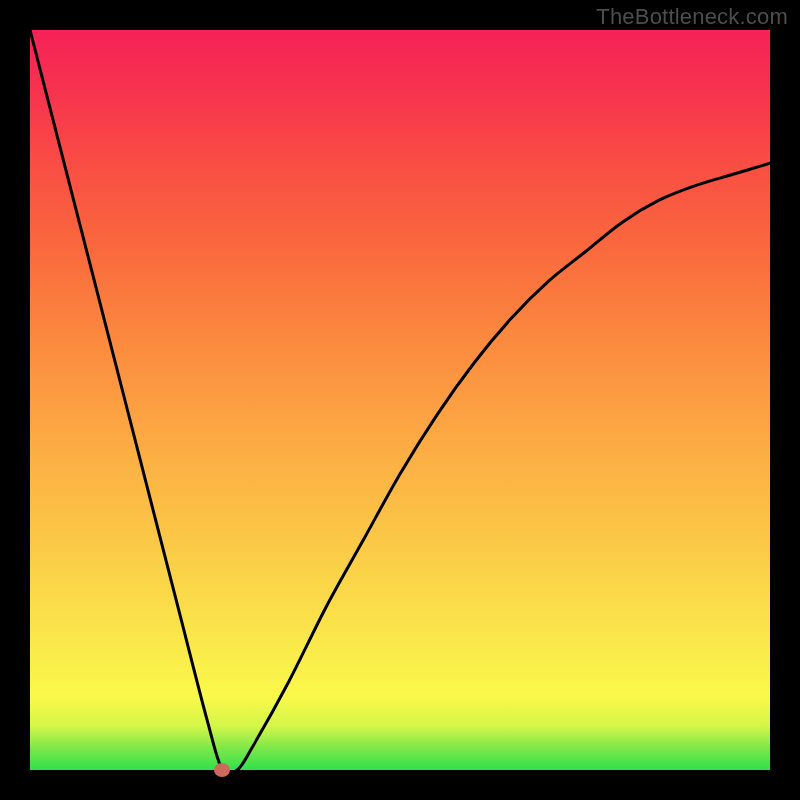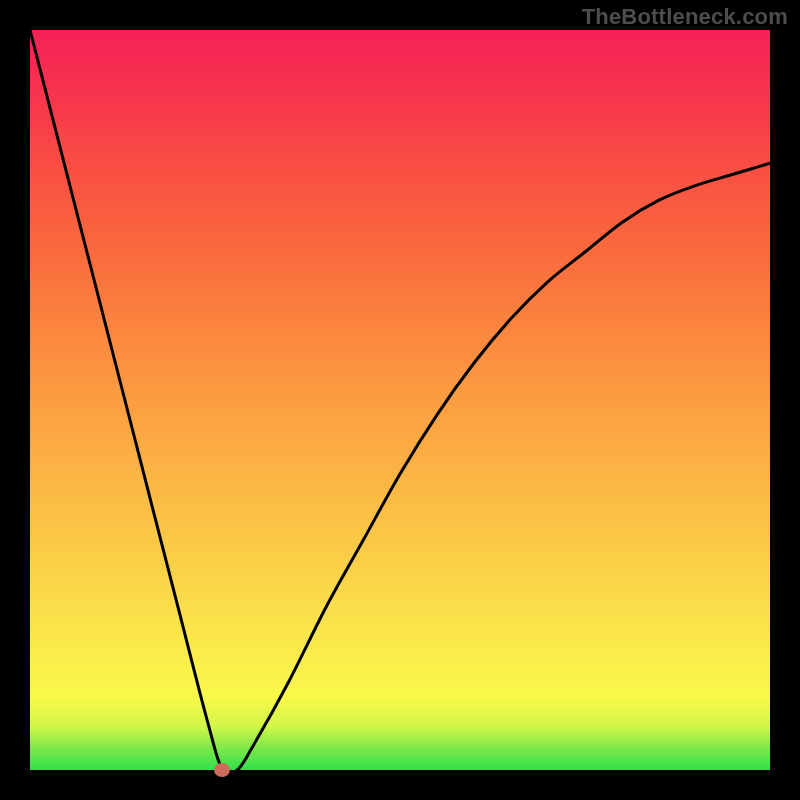--- a/index.html
+++ b/index.html
@@ -16,21 +16,21 @@
     height: 800px;
     background: #000;
     position: relative;
   }
   .watermark {
     position: absolute;
     top: 4px;
     right: 12px;
     color: #4d4d4d;
     font-size: 22px;
-    font-weight: 700;
+    font-weight: 400;
     letter-spacing: 0.2px;
     z-index: 5;
     margin-left: 28px;
   }
   .plot {
     position: absolute;
     left: 30px;
     top: 30px;
     width: 740px;
     height: 740px;

